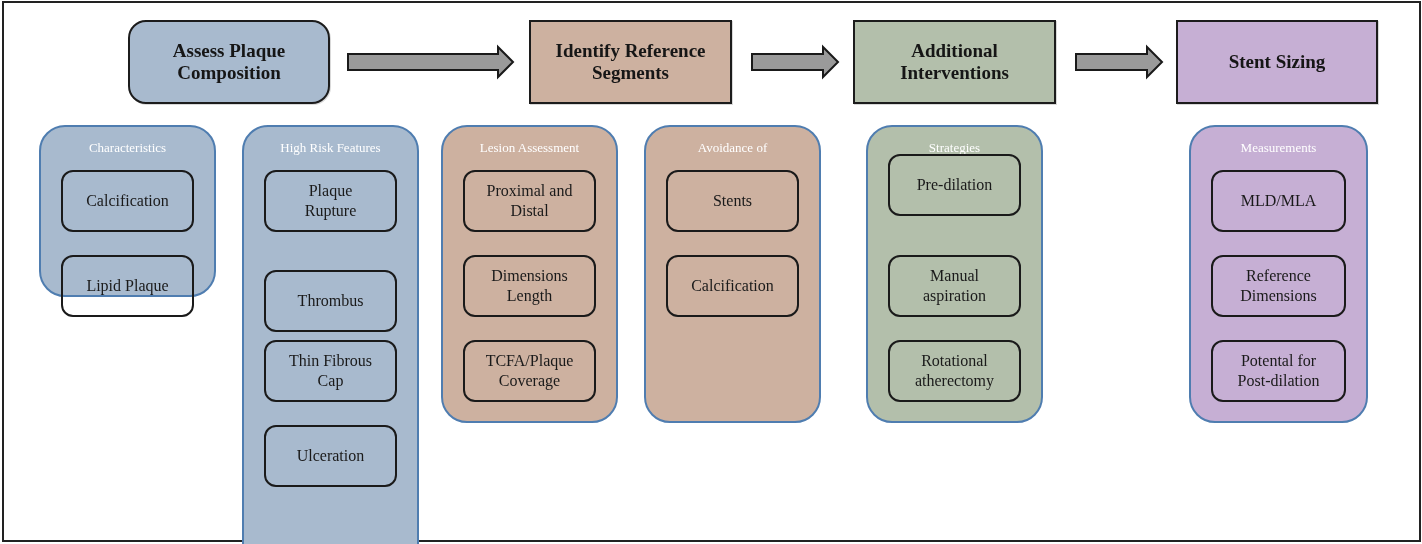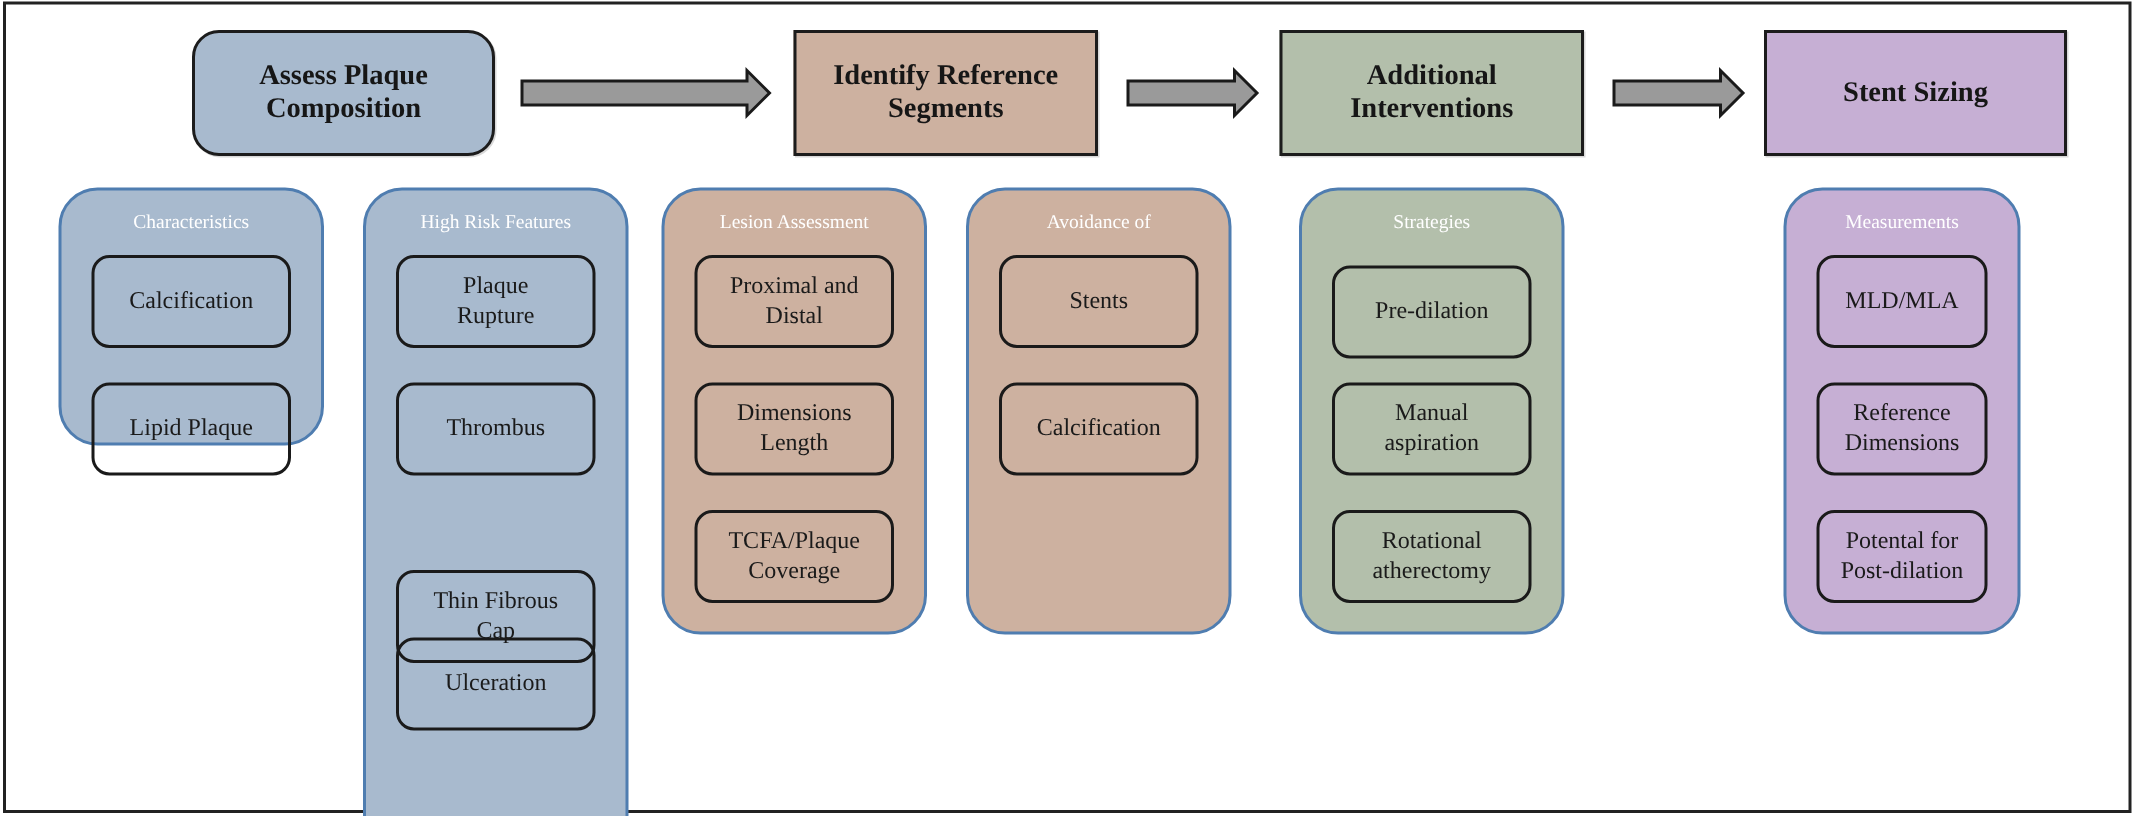--- a/index.html
+++ b/index.html
@@ -95,26 +95,26 @@
       </div>
     </div>
     <div class="group" style="left: 242px; width: 177px; height: 444px; background: rgb(168, 186, 206); border-color: rgb(79, 125, 176);">
       <div class="group-title">High Risk Features</div>
       <div class="item" style="top: 43px;">
         <div>
           <div>Plaque</div>
           <div>Rupture</div>
         </div>
       </div>
-      <div class="item" style="top: 128px; text-align: center;">
+      <div class="item" style="top: 143px; text-align: center;">
         <div>
           <div>Thrombus</div>
         </div>
       </div>
-      <div class="item" style="top: 213px; margin-top: 40px;">
+      <div class="item" style="top: 213px;">
         <div>
           <div>Thin Fibrous</div>
           <div>Cap</div>
         </div>
       </div>
       <div class="item" style="top: 298px;">
         <div>
           <div>Ulceration</div>
         </div>
       </div>
@@ -148,39 +148,39 @@
         </div>
       </div>
       <div class="item" style="top: 128px;">
         <div>
           <div>Calcification</div>
         </div>
       </div>
     </div>
     <div class="group" style="left: 866px; width: 177px; height: 298px; background: rgb(179, 191, 171); border-color: rgb(79, 125, 176);">
       <div class="group-title">Strategies</div>
-      <div class="item" style="top: 50px; justify-content: center;">
+      <div class="item" style="top: 27px; justify-content: center;">
         <div>
           <div>Pre-dilation</div>
         </div>
       </div>
       <div class="item" style="top: 128px;">
         <div>
           <div>Manual</div>
           <div>aspiration</div>
         </div>
       </div>
       <div class="item" style="top: 213px;">
         <div>
           <div>Rotational</div>
           <div>atherectomy</div>
         </div>
       </div>
     </div>
-    <div class="group" style="left: 1189px; width: 158px; height: 298px; background: rgb(198, 175, 212); border-color: rgb(79, 125, 176);">
+    <div class="group" style="left: 1189px; width: 179px; height: 298px; background: rgb(198, 175, 212); border-color: rgb(79, 125, 176);">
       <div class="group-title">Measurements</div>
       <div class="item" style="top: 43px;">
         <div>
           <div>MLD/MLA</div>
         </div>
       </div>
       <div class="item" style="top: 128px;">
         <div>
           <div>Reference</div>
           <div>Dimensions</div>

